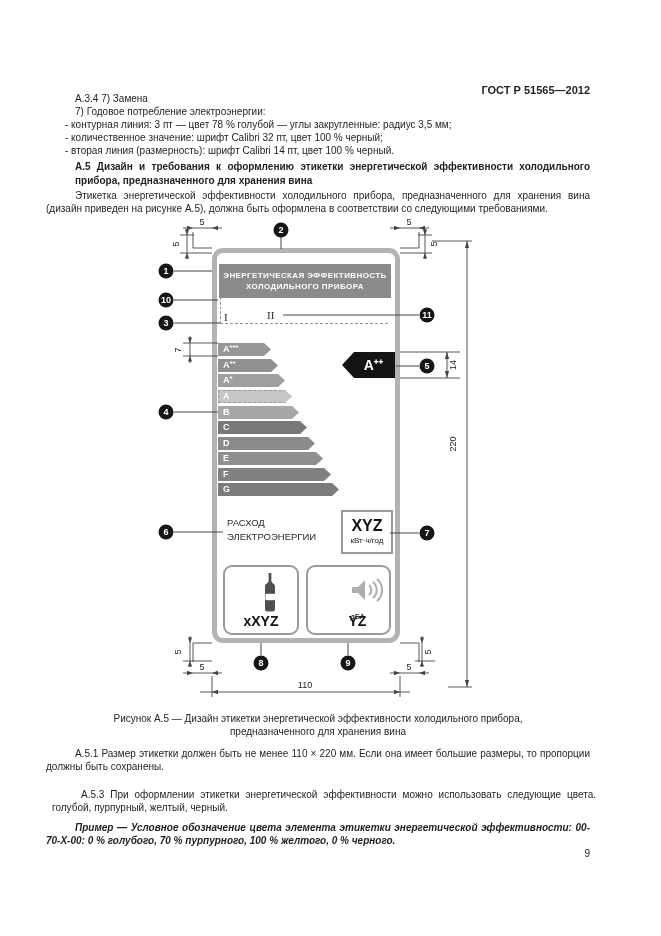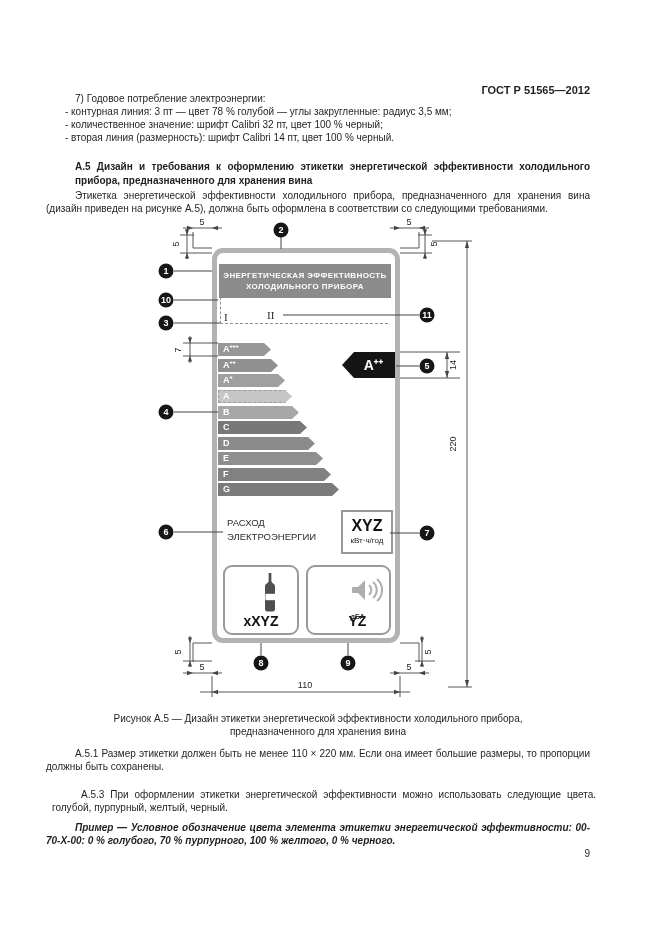--- a/index.html
+++ b/index.html
@@ -67,20 +67,21 @@
   .ov-callout-text{font-family:"Liberation Sans",sans-serif;font-size:9px;font-weight:bold;fill:#fff;}
 </style>
 </head>
 <body>
 
 <div class="page">
 
   <div class="abs gost-header">ГОСТ Р 51565—2012</div>
 
   <div class="abs intro">
+    <div class="ln ind29">А.3.4 7)  Замена</div>
     <div class="ln ind29">7)  Годовое потребление электроэнергии:</div>
     <div class="ln ind19">- контурная линия: 3 пт —  цвет 78 % голубой —  углы закругленные: радиус 3,5 мм;</div>
     <div class="ln ind19">- количественное значение: шрифт Calibri 32 пт, цвет 100 % черный;</div>
     <div class="ln ind19">- вторая линия (размерность): шрифт Calibri 14 пт, цвет 100 % черный.</div>
   </div>
 
   <div class="abs heading">
     <div class="l1">А.5  Дизайн и требования к оформлению этикетки энергетической эффективности холодильного</div>
     <div>прибора, предназначенного для хранения вина</div>
   </div>

